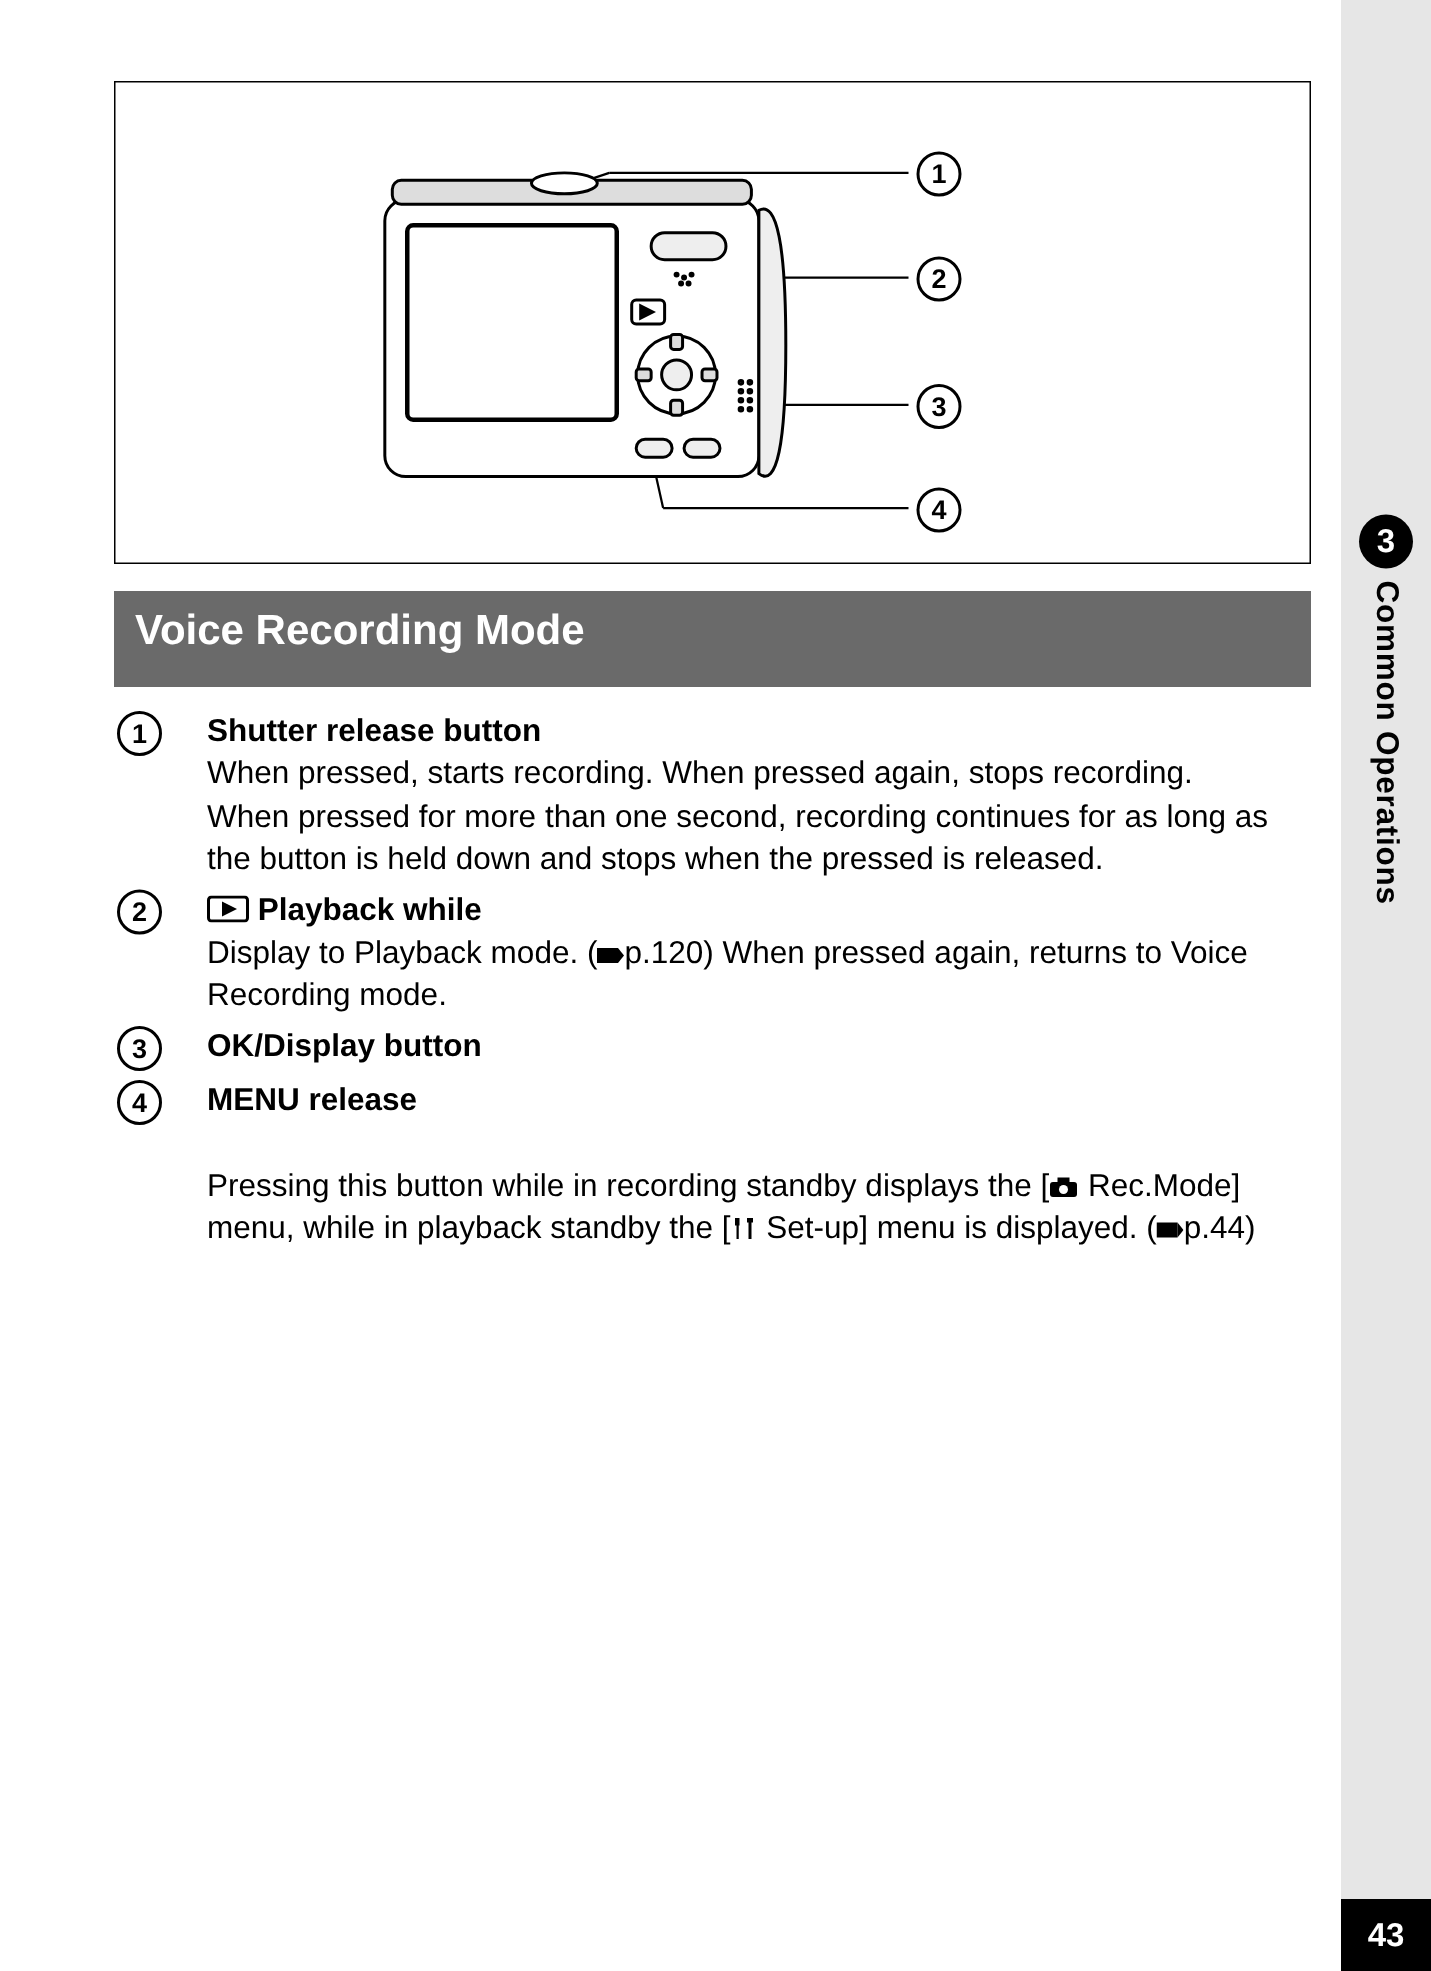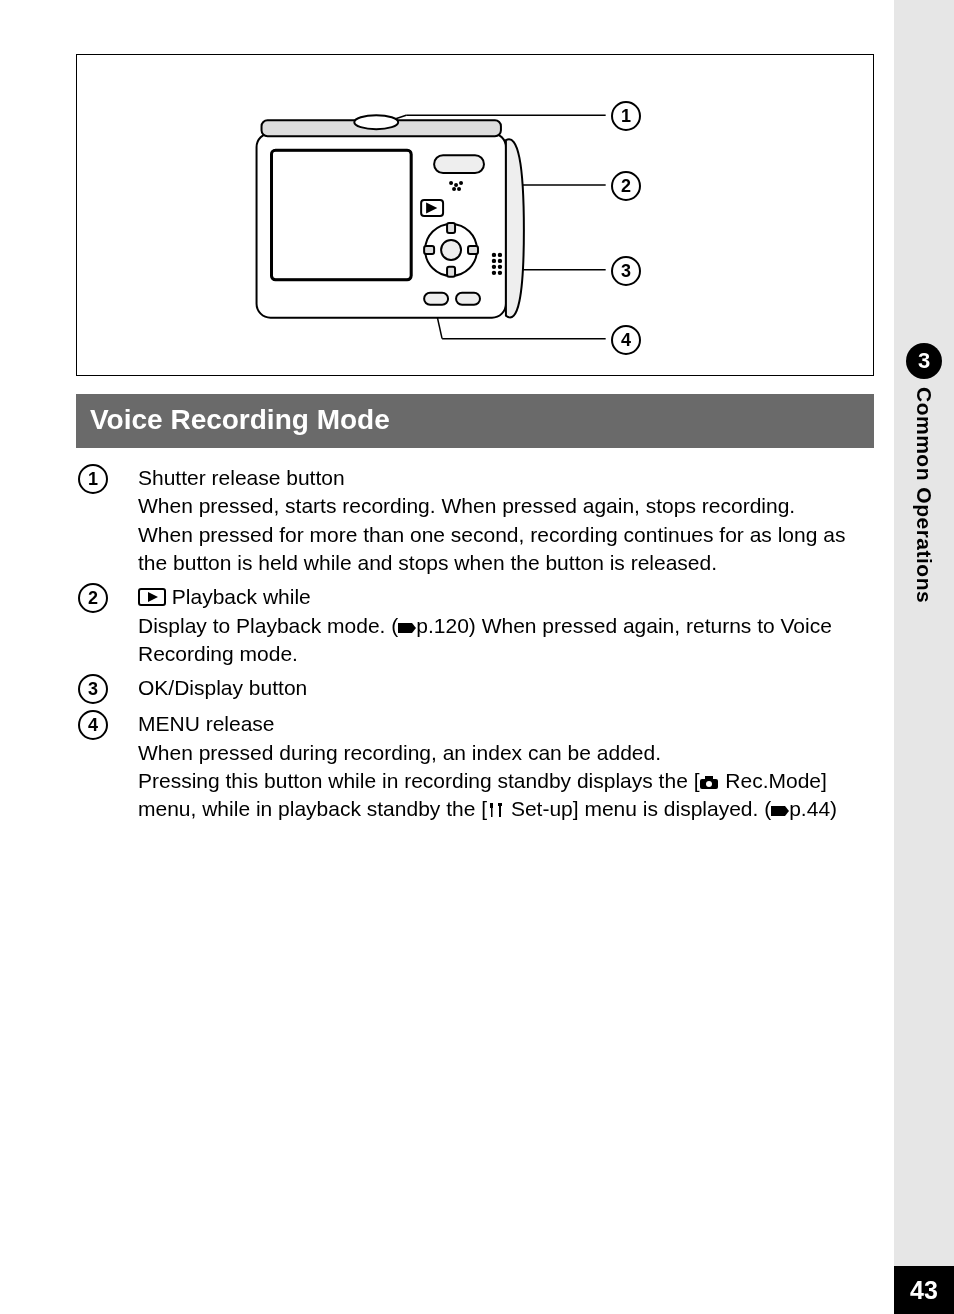--- a/index.html
+++ b/index.html
@@ -53,21 +53,21 @@
   }
   .page-num-box {
     position: absolute;
     right: 0;
     bottom: 0;
     width: 60px;
     height: 48px;
     background: #000;
     color: #fff;
     font-weight: bold;
-    font-size: 25px;
+    font-size: 22px;
     display: flex;
     align-items: center;
     justify-content: center;
   }
 
   .content {
     position: absolute;
     left: 76px;
     right: 80px;
     top: 54px;
@@ -99,21 +99,21 @@
     align-items: center;
     justify-content: center;
     background: #fff;
   }
 
   .section-header {
     background: #6a6a6a;
     color: #fff;
     font-size: 28px;
     font-weight: bold;
-    padding: 10px 14px 12px 14px;
+    padding: 10px 14px 22px 14px;
     margin-bottom: 16px;
   }
 
   .item {
     display: flex;
     margin-bottom: 6px;
   }
   .item-num {
     flex: 0 0 60px;
     display: flex;
@@ -131,21 +131,21 @@
     align-items: center;
     justify-content: center;
     margin-top: 0px;
   }
   .item-body {
     flex: 1;
     font-size: 21px;
     line-height: 1.35;
   }
   .item-title {
-    font-weight: normal;
+    font-weight: bold;
   }
   .inline-icon {
     display: inline-flex;
     vertical-align: -2px;
   }
   .inline-icon svg { display:block; }
 </style>
 </head>
 <body>
 
@@ -229,21 +229,21 @@
 
     <div class="section-header">Voice Recording Mode</div>
 
     <div class="item">
       <div class="item-num">
           <div class="circ">1</div>
         </div>
       <div class="item-body">
         <span class="item-title">Shutter release button</span><br>
         <span>When pressed, starts recording. When pressed again, stops recording.</span><br>
-        <span>When pressed for more than one second, recording continues for as long as the button is held while and stops when the button is released.</span>
+        <span>When pressed for more than one second, recording continues for as long as the button is held down and stops when the pressed is released.</span>
       </div>
     </div>
 
     <div class="item">
       <div class="item-num">
           <div class="circ">2</div>
         </div>
       <div class="item-body">
         <span class="item-title">
           <span class="inline-icon">
@@ -270,21 +270,21 @@
         <span class="item-title">OK/Display button</span><br>
       </div>
     </div>
 
     <div class="item">
       <div class="item-num">
           <div class="circ">4</div>
         </div>
       <div class="item-body">
         <span class="item-title">MENU release</span><br>
-        <span>When pressed during recording, an index can be added.</span><br>
+        <br>
         <span>Pressing this button while in recording standby displays the [</span><span class="inline-icon">
             <svg width="20" height="15">
               <rect x="1" y="4" width="18" height="10" rx="2" fill="#000"></rect>
               <rect x="6" y="1" width="8" height="4" fill="#000"></rect>
               <circle cx="10" cy="9" r="3" fill="#fff"></circle>
             </svg>
           </span><span> Rec.Mode] menu, while in playback standby the [</span><span class="inline-icon">
             <svg width="18" height="16">
               <rect x="3" y="1" width="3" height="5" fill="#000"></rect>
               <rect x="4" y="5" width="1.5" height="10" fill="#000"></rect>

